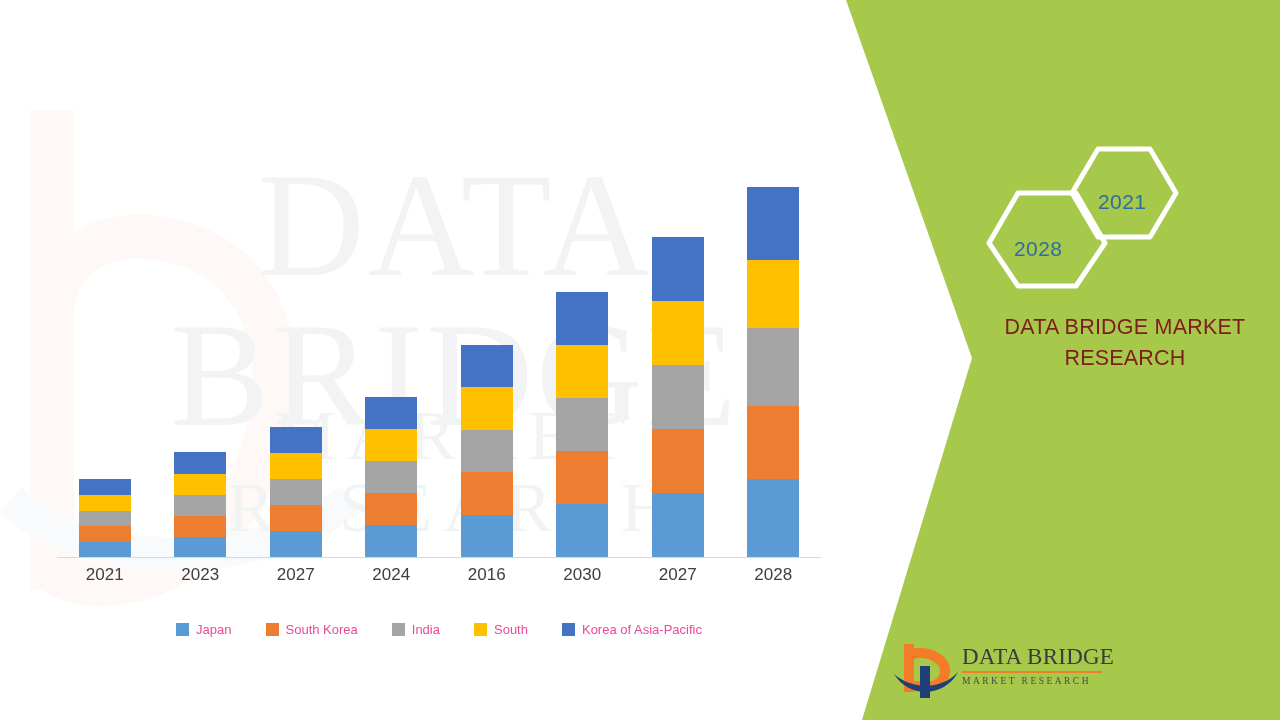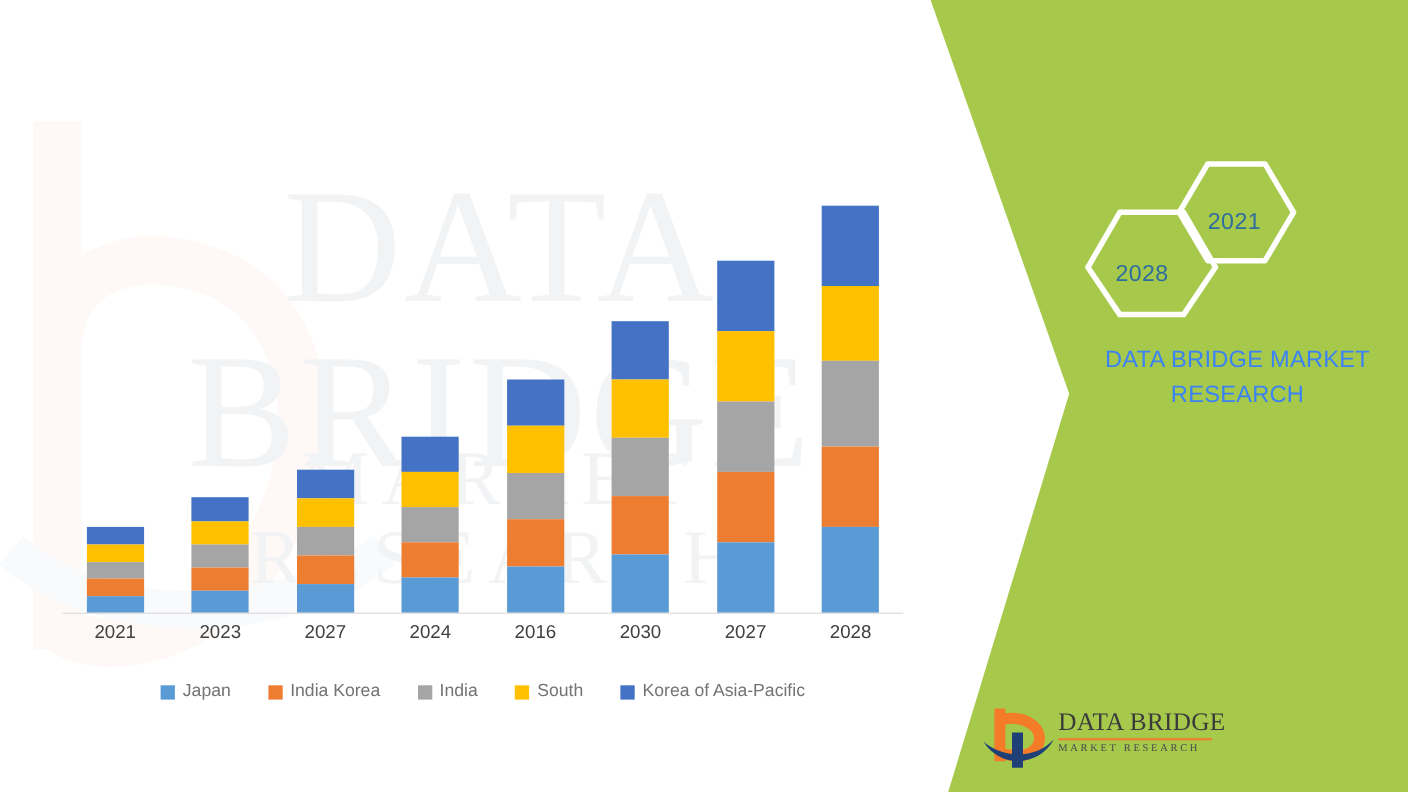--- a/index.html
+++ b/index.html
@@ -62,37 +62,37 @@
   }
   .x-tick { flex:1 1 0; text-align:center; font-size:17px; color:#404040; font-weight:400; }
 
   
   .legend {
     position:absolute; left:57px; top:615px; width:764px; height:28px;
     display:flex; align-items:center; justify-content:center; gap:34px;
   }
   .legend-item { display:flex; align-items:center; gap:7px; }
   .legend-swatch { width:13px; height:13px; display:block; }
-  .legend-label { font-size:16px; color:#737373; white-space:nowrap; }
+  .legend-label { font-size:13px; color:#ec4899; white-space:nowrap; }
   .green-shape { position:absolute; left:0; top:0; width:1280px; height:720px; }
 
   .green-title {
     position:absolute; left:895px; top:14px; width:360px;
     text-align:center; color:#ffffff; font-size:21.5px; line-height:32px; font-weight:400;
   }
   .hexes { position:absolute; left:980px; top:145px; width:215px; height:145px; }
   .hex-label {
     position:absolute; color:#2e6d9e; font-size:21px; letter-spacing:.02em;
   }
   .hex-label.y2021 { left:118px; top:45px; }
   .hex-label.y2028 { left:34px; top:92px; }
 
   .brand-text {
     position:absolute; left:985px; top:312px; width:280px; text-align:center;
-    color:#3b82f6; font-size:21.5px; line-height:31px; font-weight:400; letter-spacing:.01em;
+    color:#7f1d1d; font-size:21.5px; line-height:31px; font-weight:400; letter-spacing:.01em;
   }
 
   
   .logo { position:absolute; left:890px; top:640px; width:215px; height:62px; }
   .logo-mark { position:absolute; left:0; top:0; width:72px; height:62px; }
   .logo-word { position:absolute; left:72px; top:4px; width:145px; }
   .logo-data-bridge {
     font-family:"Liberation Serif", serif; font-size:23px; color:#3b3b3b;
     letter-spacing:.01em; line-height:26px; white-space:nowrap;
   }
@@ -210,21 +210,21 @@
         <div class="x-tick">2028</div>
       </div>
 
     <div class="legend" id="legend">
         <div class="legend-item">
           <span class="legend-swatch" style="background: rgb(91, 155, 213);"></span>
           <span class="legend-label">Japan</span>
         </div>
         <div class="legend-item">
           <span class="legend-swatch" style="background: rgb(237, 125, 49);"></span>
-          <span class="legend-label">India Korea</span>
+          <span class="legend-label">South Korea</span>
         </div>
         <div class="legend-item">
           <span class="legend-swatch" style="background: rgb(165, 165, 165);"></span>
           <span class="legend-label">India</span>
         </div>
         <div class="legend-item">
           <span class="legend-swatch" style="background: rgb(255, 192, 0);"></span>
           <span class="legend-label">South</span>
         </div>
         <div class="legend-item">

